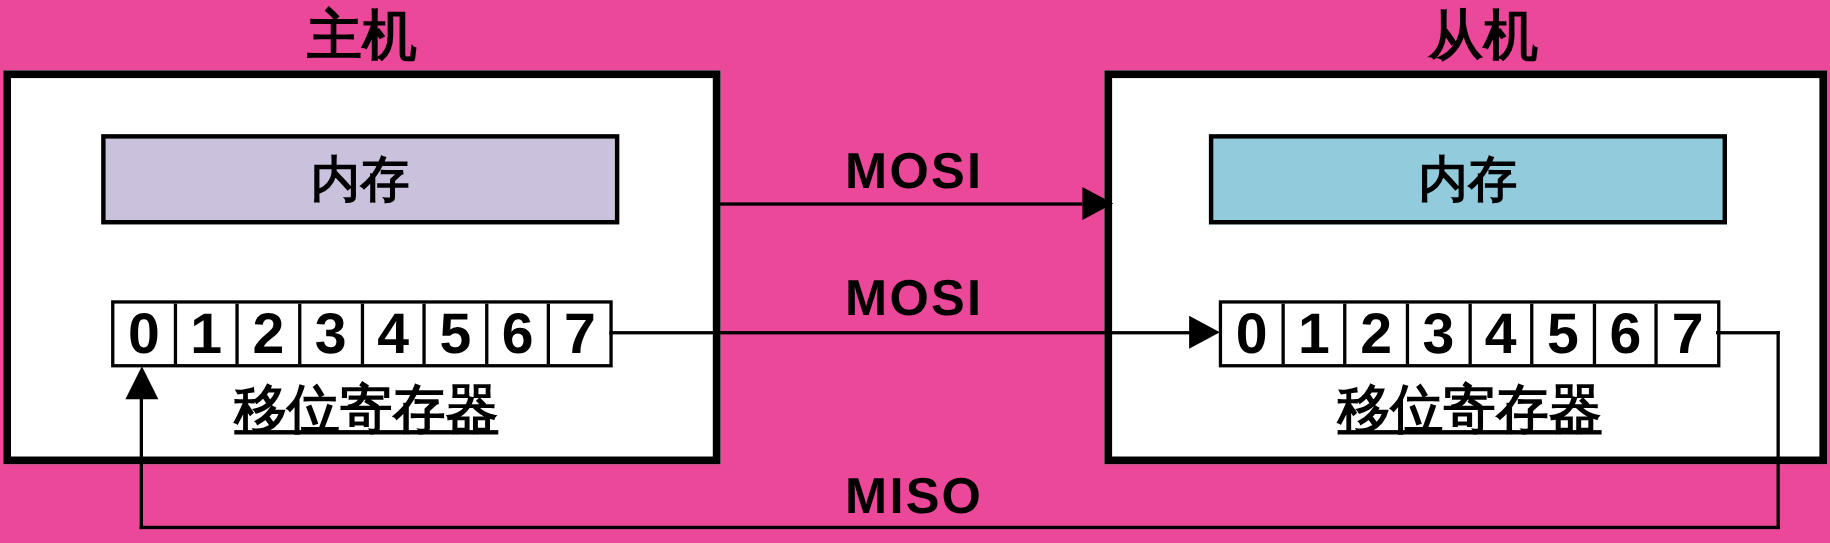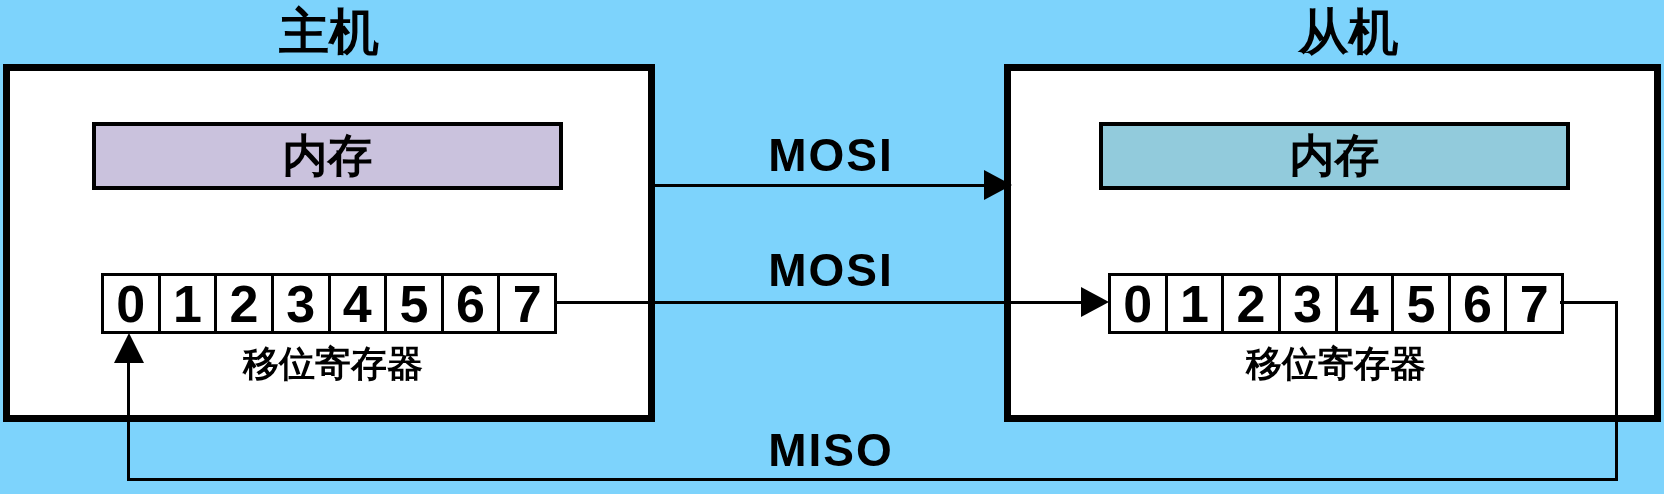--- a/index.html
+++ b/index.html
@@ -4,21 +4,21 @@
 <style>
   html, body {
     margin: 0;
     padding: 0;
     background: #ffffff;
   }
   #canvas {
     position: relative;
     width: 1664px;
     height: 494px;
-    background: #7dd3fc;
+    background: #ec4899;
     font-family: "Liberation Sans", "DejaVu Sans", sans-serif;
     color: #000000;
     overflow: hidden;
   }
 
   
   .device-box {
     position: absolute;
     top: 64px;
     height: 358px;
@@ -41,21 +41,21 @@
     white-space: nowrap;
   }
   #master-title { left: 3px;    width: 652px; }
   #slave-title  { left: 1020px; width: 657px; }
 
   
   .memory-bar {
     position: absolute;
     top: 122px;
     width: 471px;
-    height: 68px;
+    height: 82px;
     border: 4px solid #000;
     box-sizing: border-box;
     display: flex;
     align-items: center;
     justify-content: center;
     font-size: 45px;
     font-weight: bold;
   }
   #master-memory { left: 92px; }
   #slave-memory  { left: 1099px; }
@@ -85,23 +85,24 @@
     overflow: hidden;
   }
   .reg-cell:last-child { border-right: none; }
 
   
   .register-caption {
     position: absolute;
     top: 340px;
     width: 456px;
     text-align: center;
-    font-size: 36px;
+    font-size: 48px;
     font-weight: bold;
     white-space: nowrap;
+    text-decoration: underline;
   }
   #master-register-caption { left: 105px; }
   #slave-register-caption  { left: 1108px; }
 
   
   .signal-label {
     position: absolute;
     left: 653px;
     width: 356px;
     text-align: center;

